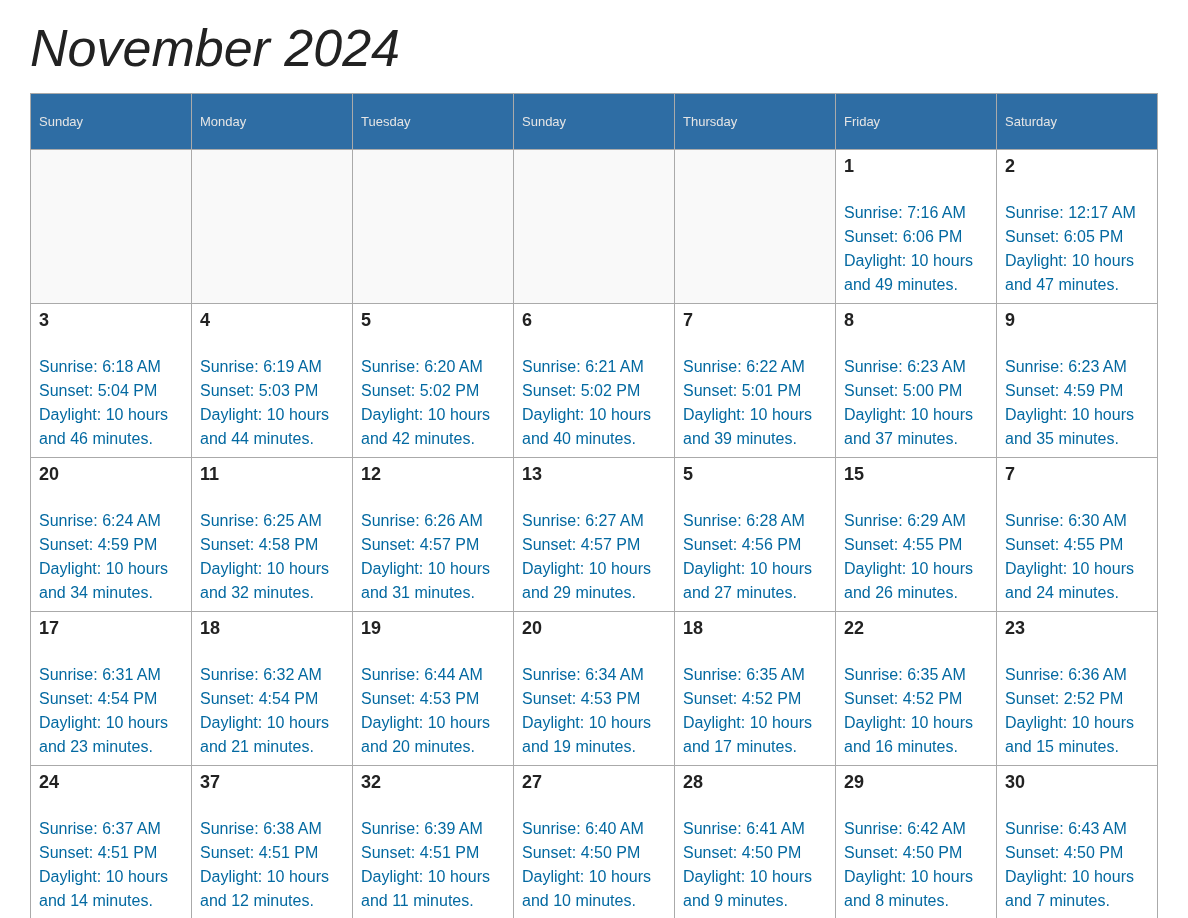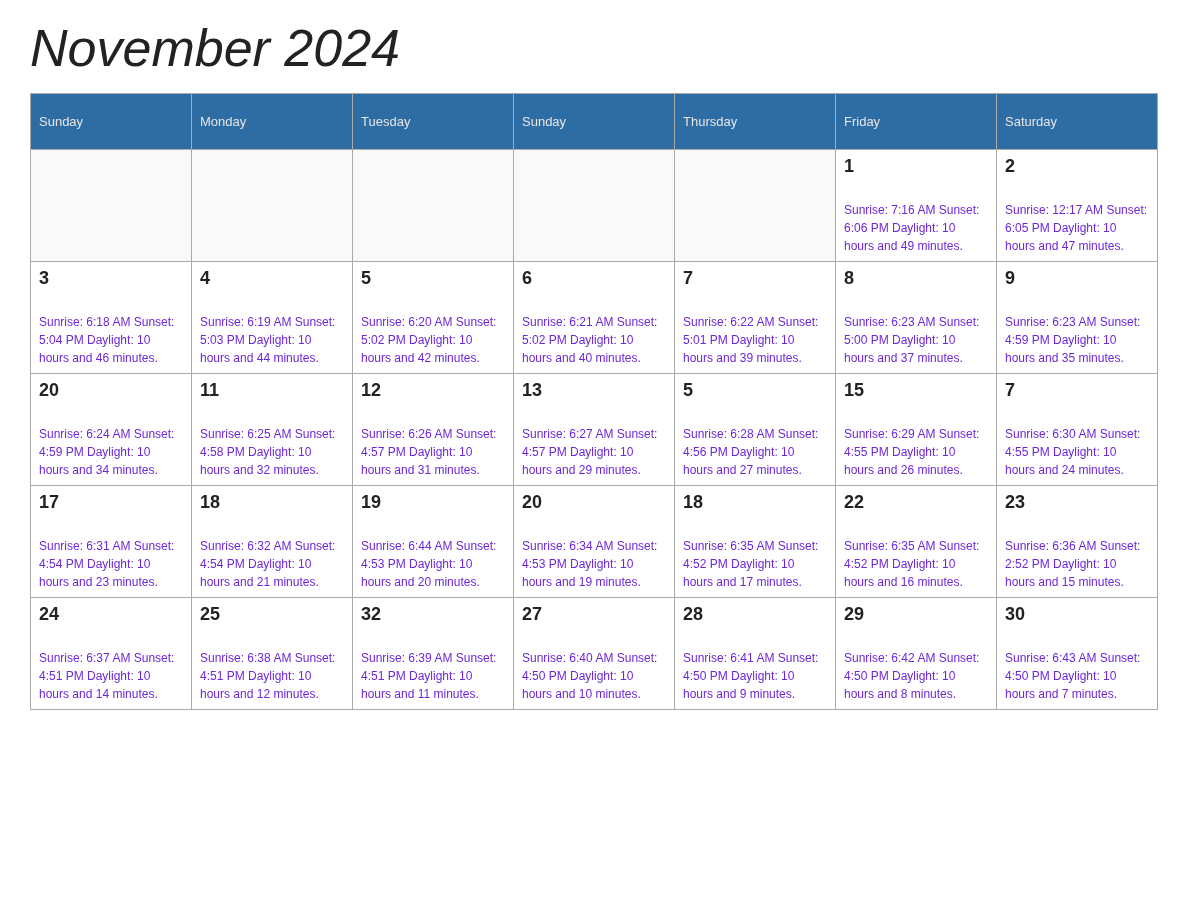--- a/index.html
+++ b/index.html
@@ -58,22 +58,22 @@
       min-height: 110px;
       height: 110px;
     }
     .day-number {
       font-size: 18px;
       font-weight: bold;
       color: #222;
       margin-bottom: 4px;
     }
     .day-info {
-      font-size: 12px;
-      color: #6d28d9;
+      font-size: 16px;
+      color: #0369a1;
       line-height: 1.5;
       margin-top: 24px;
     }
     .empty-cell {
       background: #f9f9f9;
     }
     .logo-row {
       display: flex;
       align-items: center;
     }
@@ -272,21 +272,21 @@
         </td>
       </tr>
       <tr>
         <td>
           <div class="day-number">24</div>
           <div class="day-info">Sunrise: 6:37 AM
 Sunset: 4:51 PM
 Daylight: 10 hours and 14 minutes.</div>
         </td>
         <td>
-          <div class="day-number">25</div>
+          <div class="day-number">37</div>
           <div class="day-info">Sunrise: 6:38 AM
 Sunset: 4:51 PM
 Daylight: 10 hours and 12 minutes.</div>
         </td>
         <td>
           <div class="day-number">32</div>
           <div class="day-info">Sunrise: 6:39 AM
 Sunset: 4:51 PM
 Daylight: 10 hours and 11 minutes.</div>
         </td>

